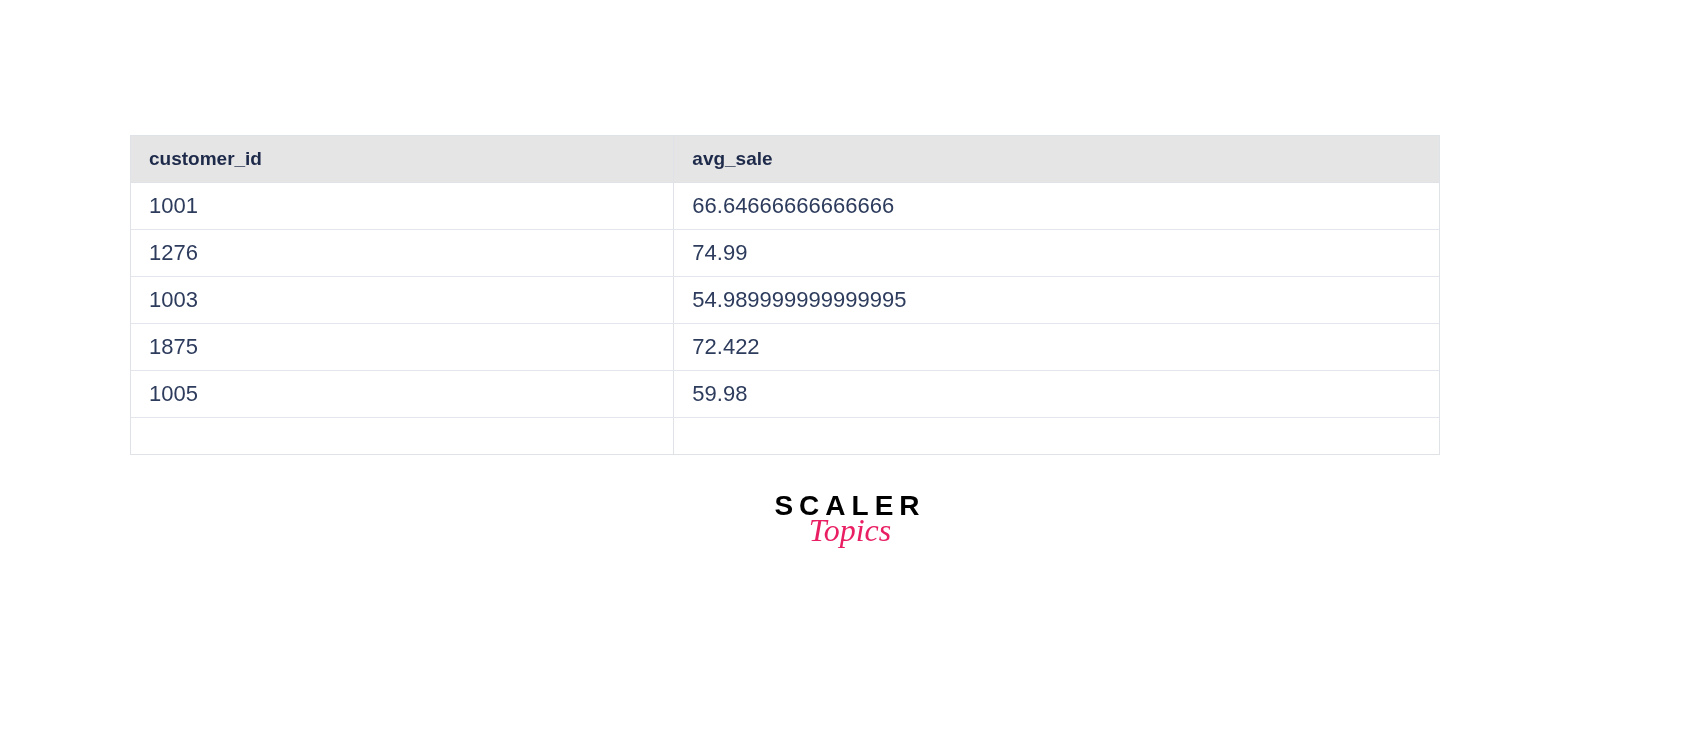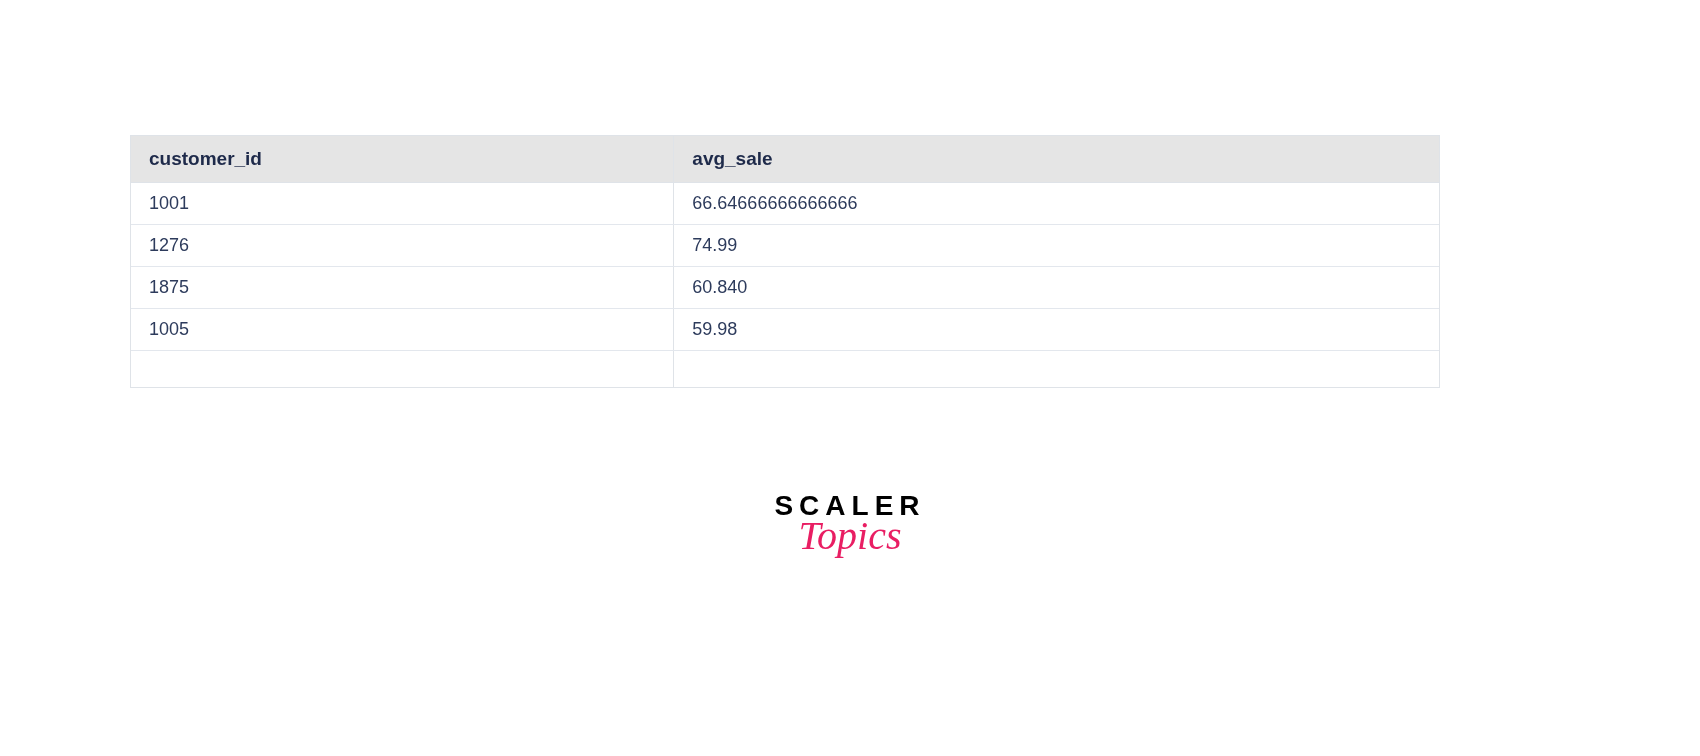--- a/index.html
+++ b/index.html
@@ -33,21 +33,21 @@
       font-weight: 600;
       color: #1e2a4a;
       border-bottom: 1px solid #dfe3e8;
       border-right: 1px solid #dfe3e8;
     }
     th:last-child {
       border-right: none;
     }
     td {
       padding: 10px 18px;
-      font-size: 18px;
+      font-size: 22px;
       color: #2d3b5c;
       border-bottom: 1px solid #e3e7ed;
       border-right: 1px solid #dfe3e8;
       background: #ffffff;
     }
     td:last-child {
       border-right: none;
       margin-top: 33px;
     }
     .col1 {
@@ -70,21 +70,21 @@
     .logo-scaler {
       font-family: Arial, sans-serif;
       font-size: 28px;
       font-weight: 900;
       letter-spacing: 6px;
       color: #000000;
       display: block;
     }
     .logo-topics {
       font-family: "Brush Script MT", cursive;
-      font-size: 40px;
+      font-size: 32px;
       font-style: italic;
       color: #e91e63;
       display: block;
       margin-top: -10px;
       font-weight: 500;
     }
   </style>
 </head>
 <body>
 
@@ -99,22 +99,26 @@
     <tbody>
       <tr>
         <td>1001</td>
         <td>66.64666666666666</td>
       </tr>
       <tr>
         <td>1276</td>
         <td>74.99</td>
       </tr>
       <tr>
+        <td>1003</td>
+        <td>54.989999999999995</td>
+      </tr>
+      <tr>
         <td>1875</td>
-        <td>60.840</td>
+        <td>72.422</td>
       </tr>
       <tr>
         <td>1005</td>
         <td>59.98</td>
       </tr>
       <tr class="empty-row">
         <td></td>
         <td></td>
       </tr>
     </tbody>

